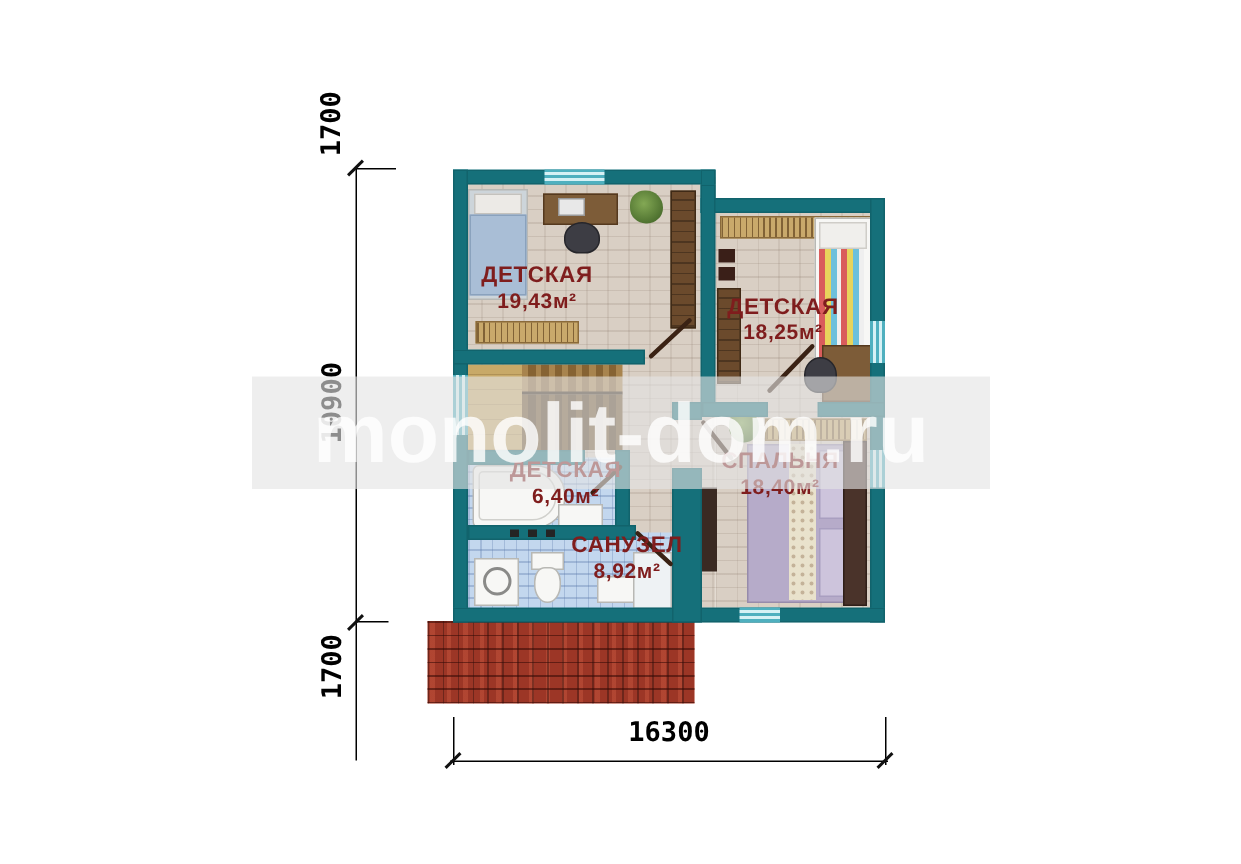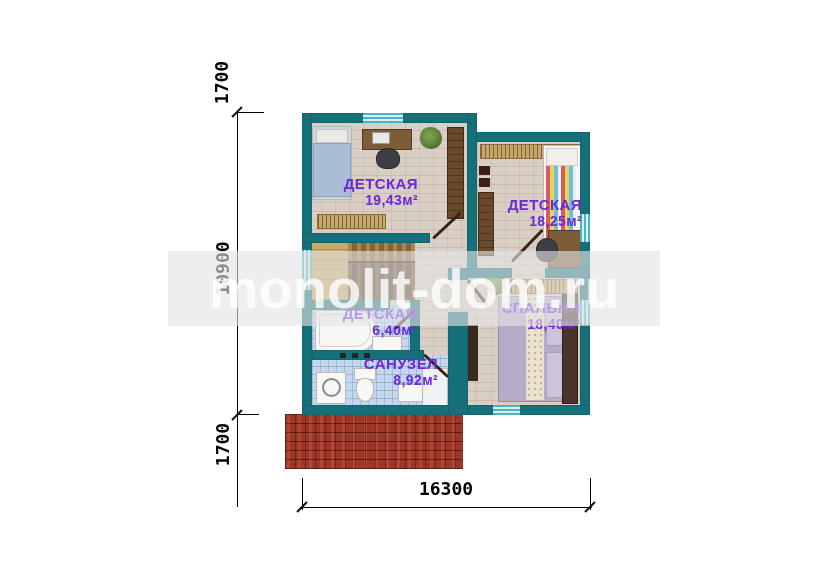--- a/index.html
+++ b/index.html
@@ -37,21 +37,21 @@
   
   .radiator{position:absolute;background-color:#c9a96b;border:1px solid #8a6a3a;
     background-image:repeating-linear-gradient(90deg, rgba(70,40,10,.55) 0 1px, transparent 1px 4px);}
   .wardrobe{position:absolute;background-color:#6b4a2c;border:1px solid #3f2a16;
     background-image:repeating-linear-gradient(0deg, rgba(0,0,0,.28) 0 1px, transparent 1px 7px);}
   .white-fixture{position:absolute;background:#f7f7f5;border:1px solid #b8b8b4;}
   .plant{position:absolute;border-radius:46% 54% 50% 50%;
     background:radial-gradient(circle at 42% 40%, #83a854, #4c6f2e 75%);}
   .chair{position:absolute;background:#3d3d44;border-radius:50% 50% 42% 42%;border:1px solid #26262b;}
   .desk{position:absolute;background:#7d5c38;border:1px solid #55391e;}
-  .room-label{position:absolute;text-align:right;color:#6d28d9;font-weight:bold;z-index:6;
+  .room-label{position:absolute;text-align:center;color:#7f1d1d;font-weight:bold;z-index:6;
     line-height:1.12;letter-spacing:.4px;}
   .rname{font-size:15px;}
   .rarea{font-size:14px;}
   
   .dline{position:absolute;background:#000;}
   .tick{position:absolute;width:14px;height:2px;background:#111;transform:rotate(-45deg);}
   .dim-label{position:absolute;color:#000;font-family:"DejaVu Sans Mono",monospace;
     font-weight:bold;font-size:18px;text-align:center;z-index:4;}
   .rot{transform:rotate(-90deg);}
   
@@ -175,21 +175,21 @@
     <div class="rarea">18,25м²</div>
   </div>
   <div class="room-label" style="left:460px;top:300px;width:120px">
     <div class="rname">СПАЛЬНЯ</div>
     <div class="rarea">18,40м²</div>
   </div>
   <div class="room-label" style="left:337px;top:306px;width:80px">
     <div class="rname">ДЕТСКАЯ</div>
     <div class="rarea">6,40м²</div>
   </div>
-  <div class="room-label" style="left:358px;top:356px;width:80px">
+  <div class="room-label" style="left:378px;top:356px;width:80px">
     <div class="rname">САНУЗЕЛ</div>
     <div class="rarea">8,92м²</div>
   </div>
 
   <div class="watermark">
     <span>monolit-dom.ru</span>
   </div>
 
 </div>
 

